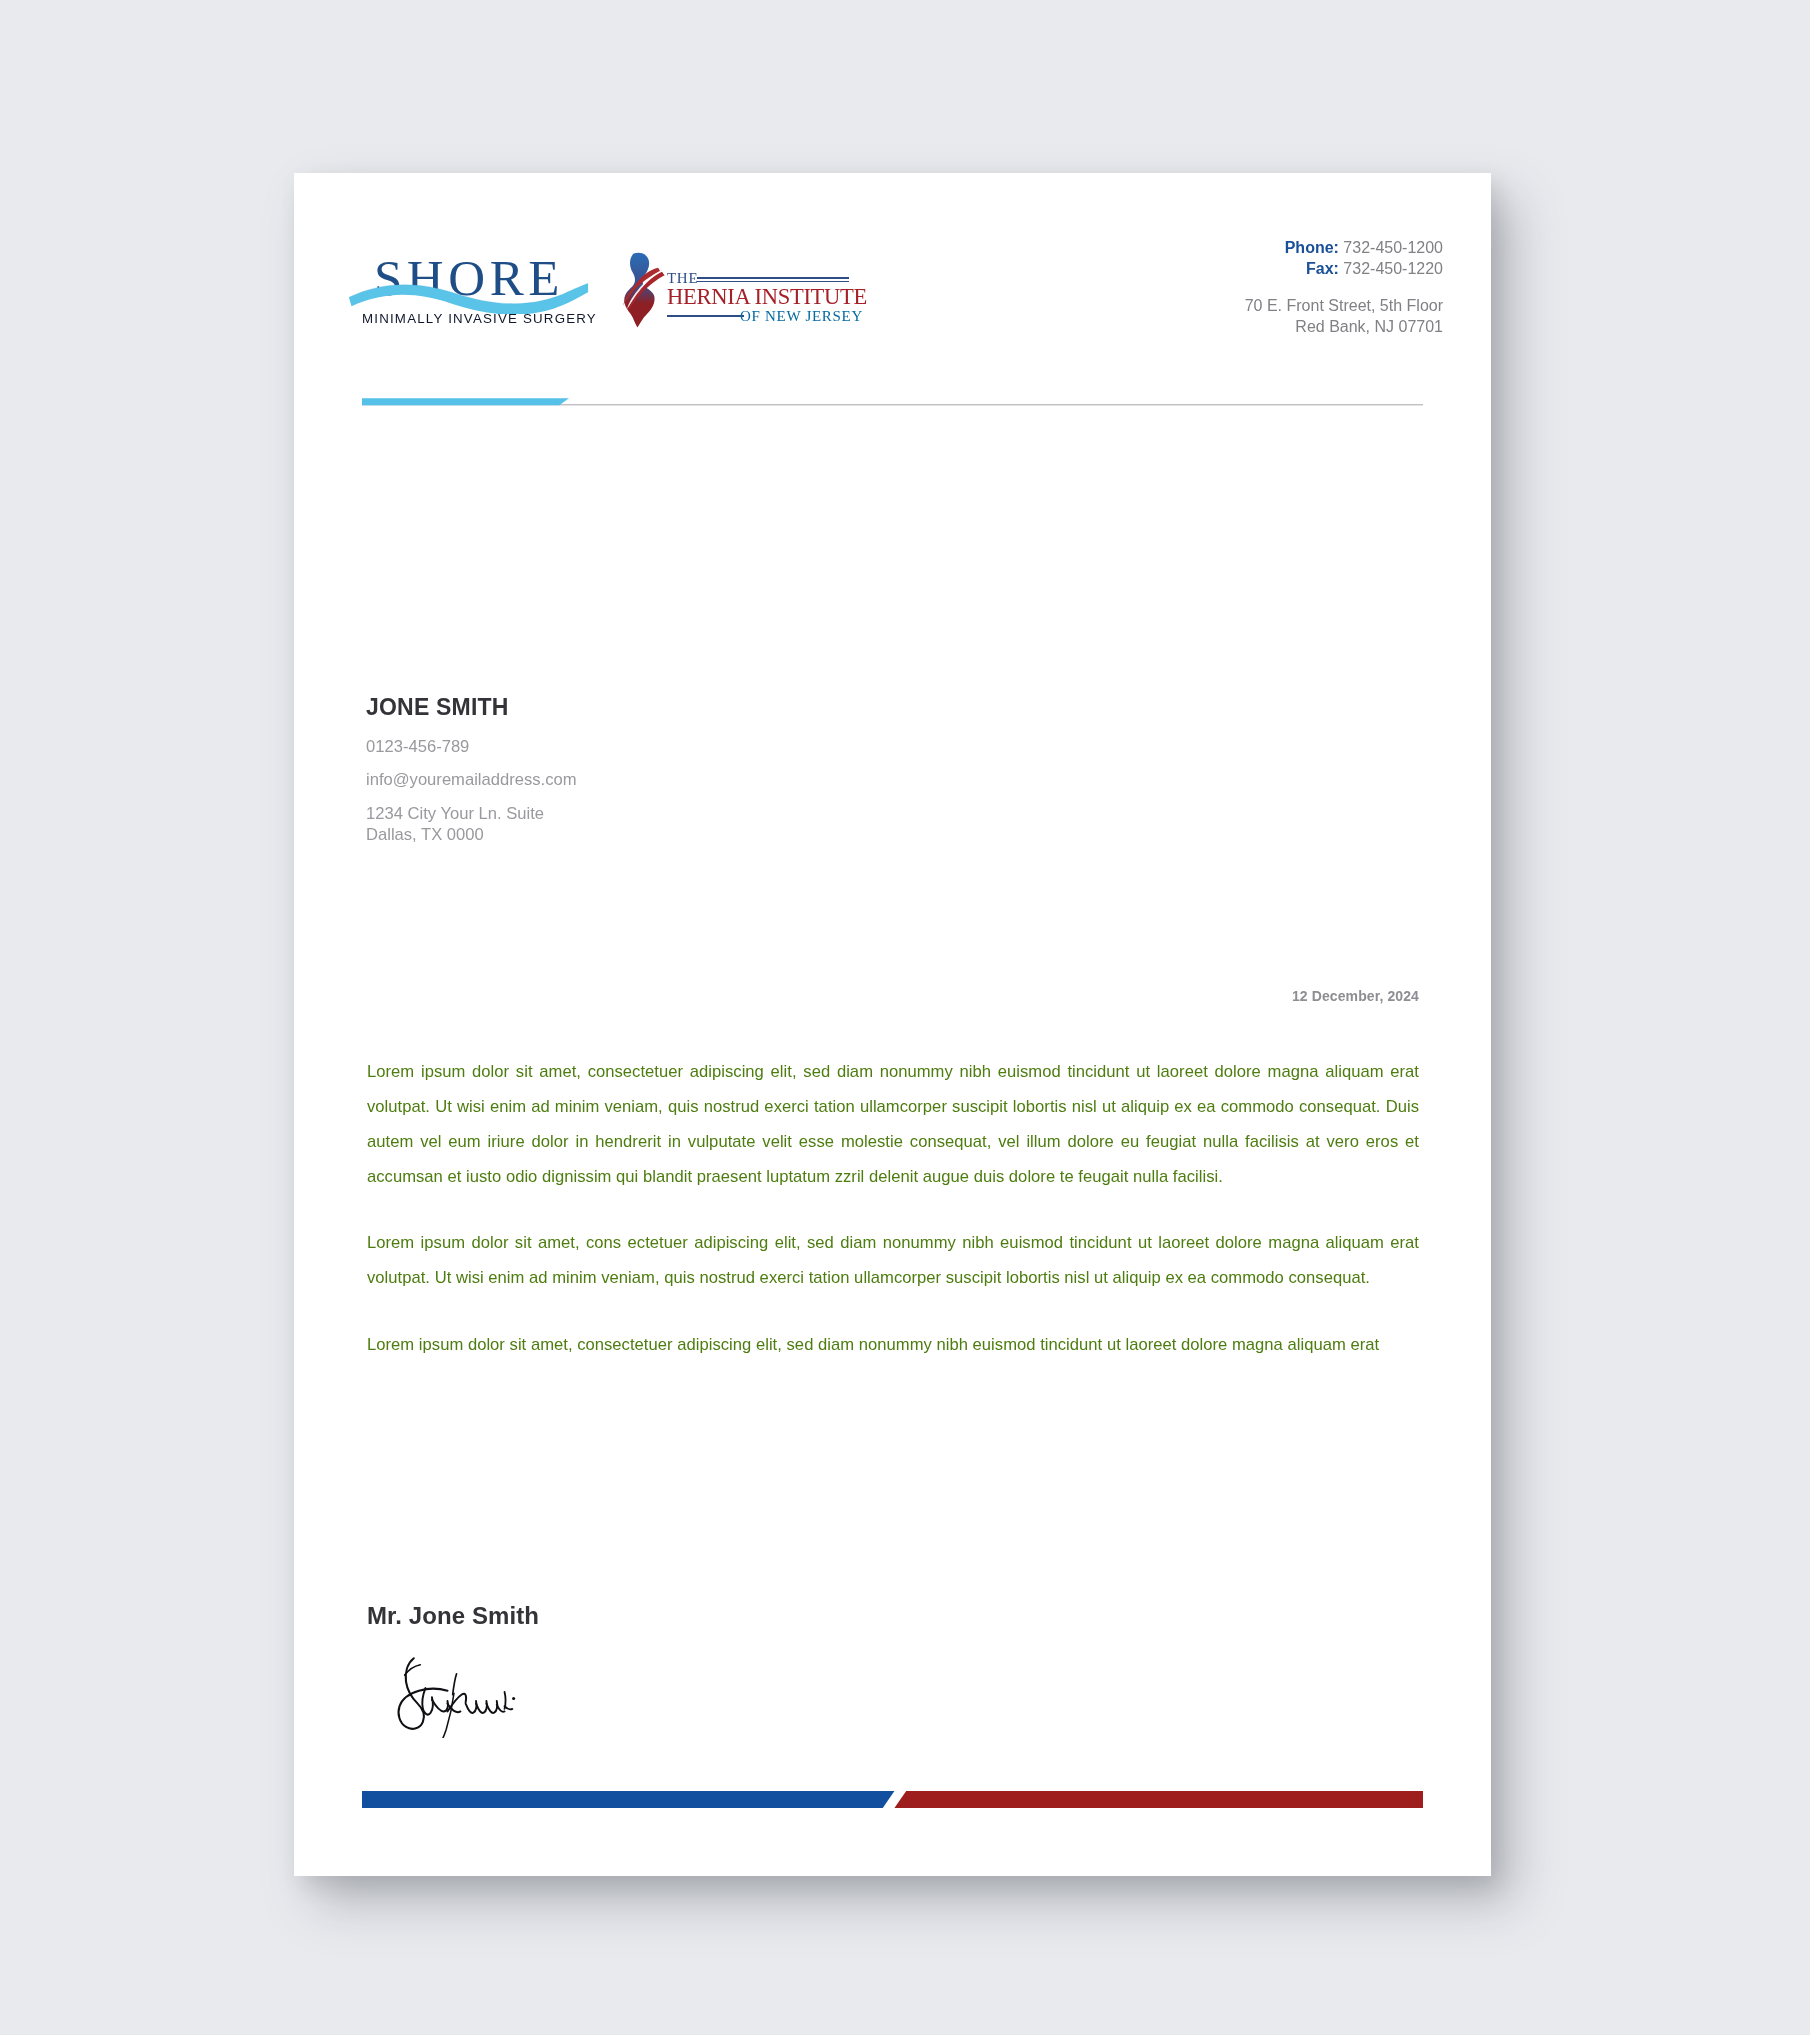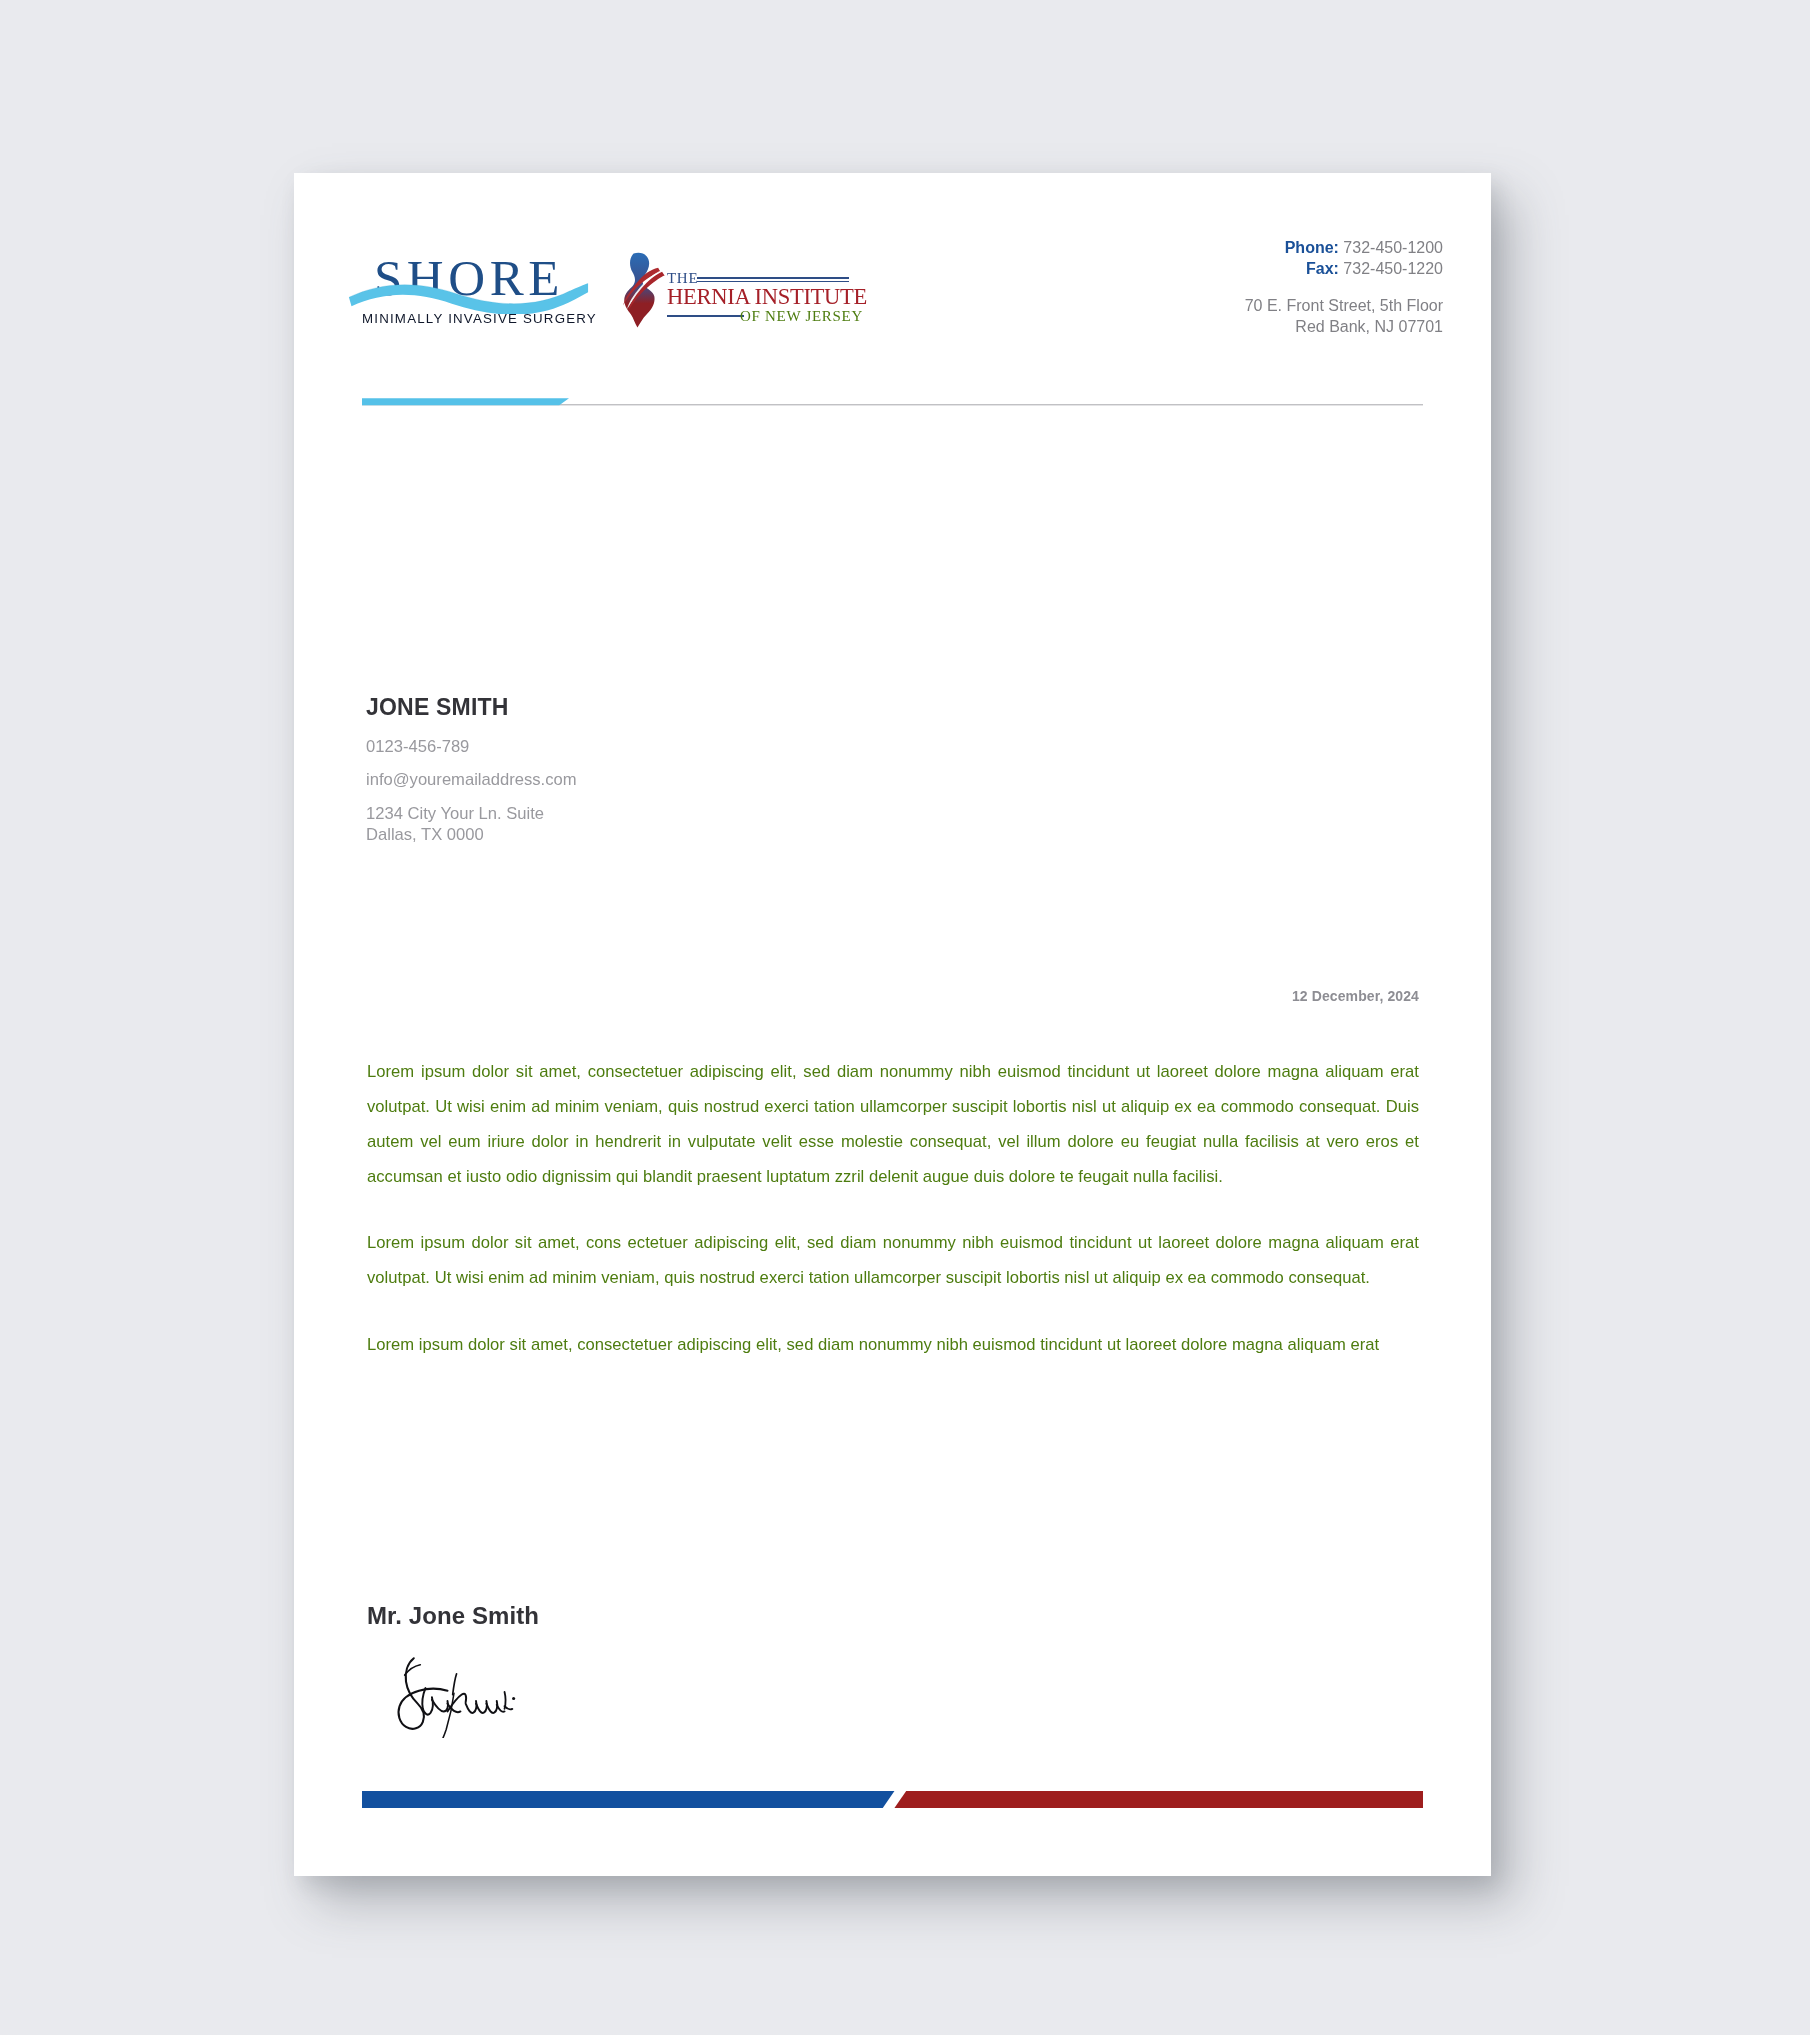--- a/index.html
+++ b/index.html
@@ -153,21 +153,21 @@
     height: 1.6px;
     background: #2e4d86;
   }
   .hl-sub {
     position: absolute;
     left: 73px;
     top: 38px;
     font-family: "Liberation Serif", serif;
     font-size: 15px;
     letter-spacing: 0.7px;
-    color: #4d7c0f;
+    color: #0369a1;
     line-height: 1;
     white-space: nowrap;
   }
 
   
   .contact {
     position: absolute;
     right: 60px;
     top: 64px;
     text-align: right;

